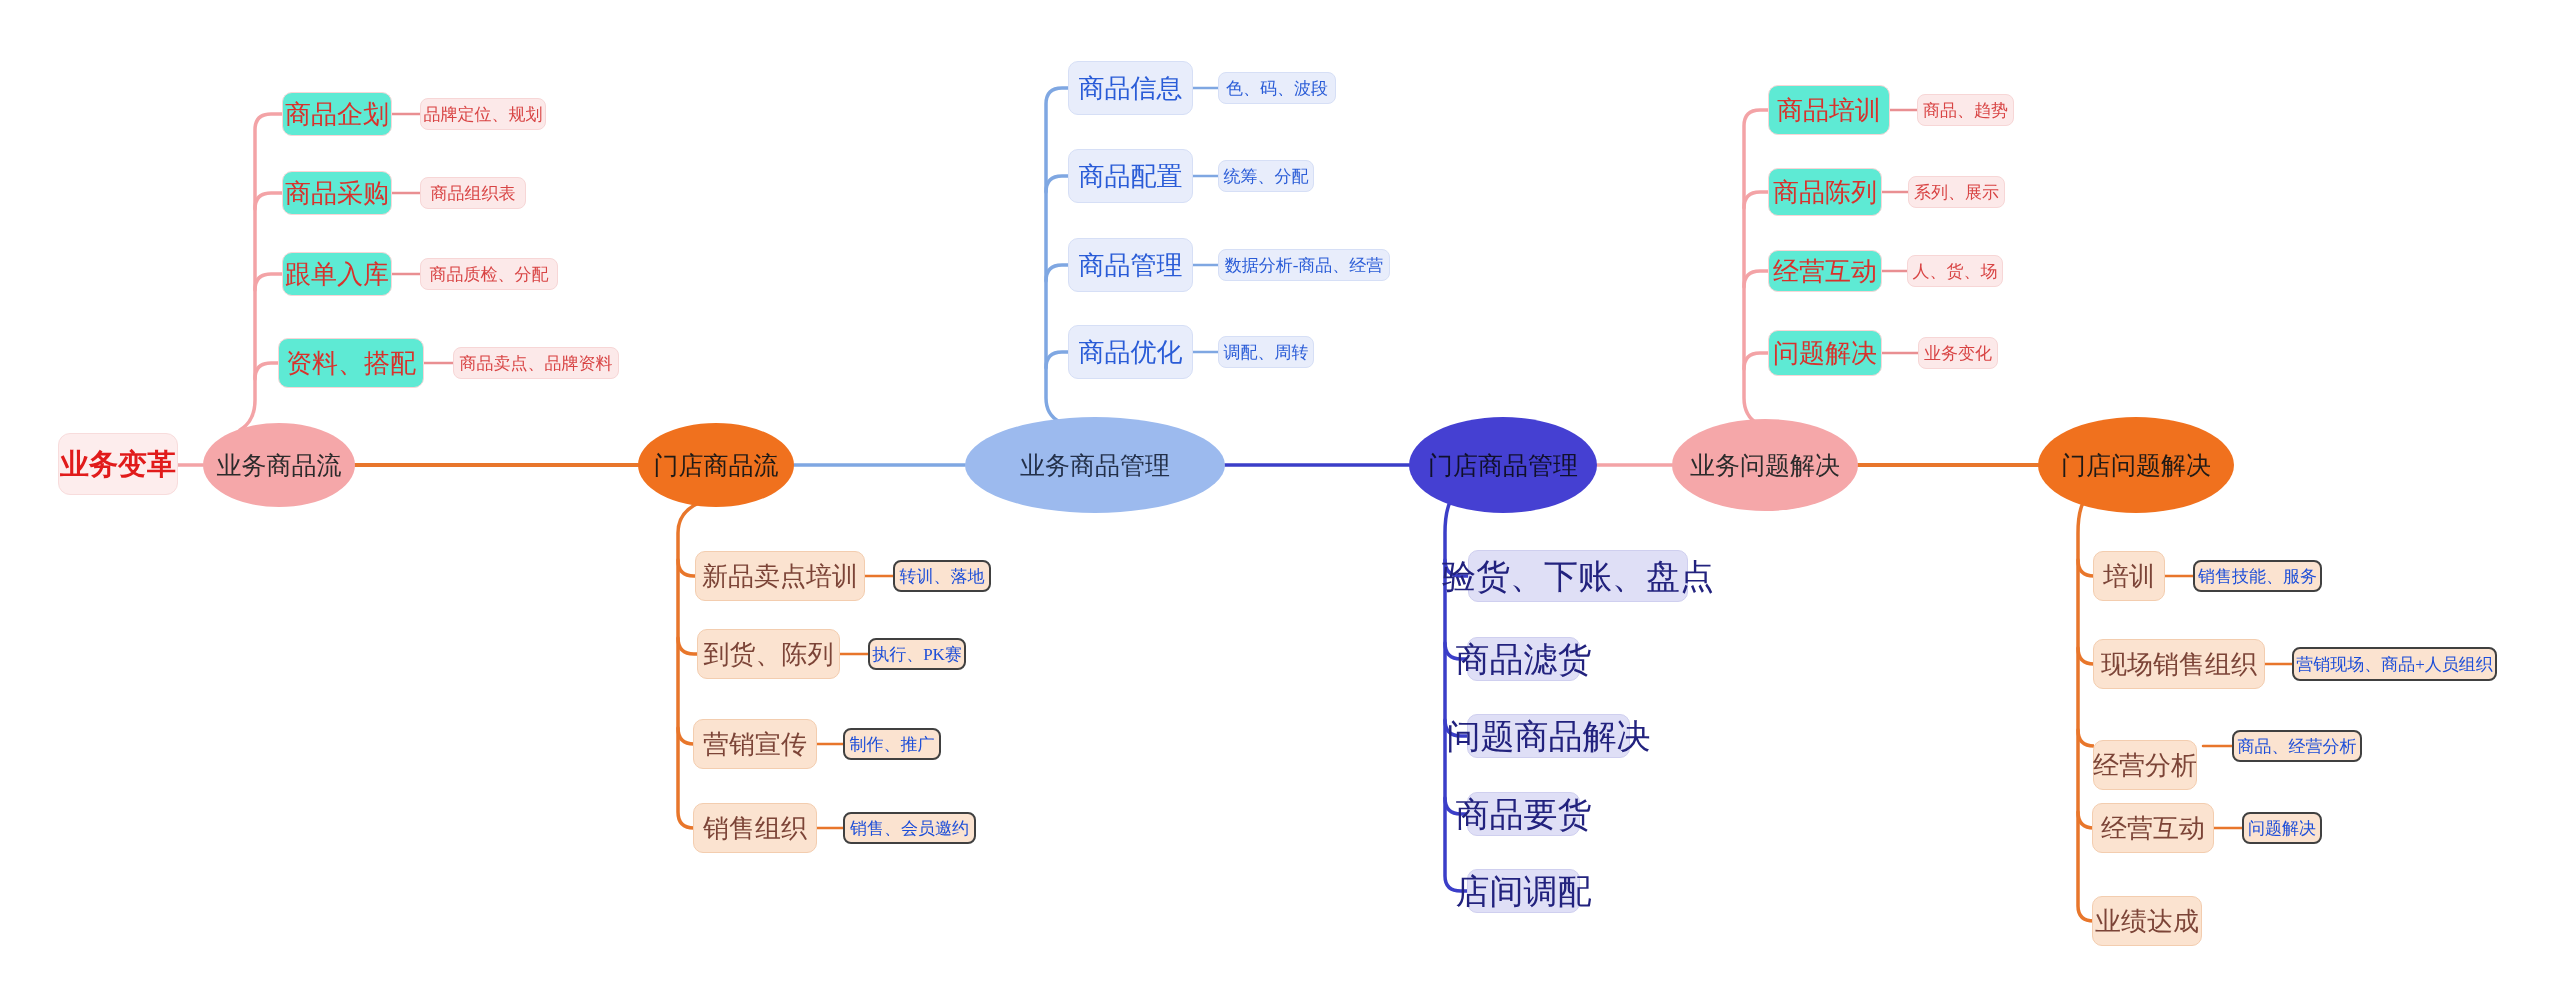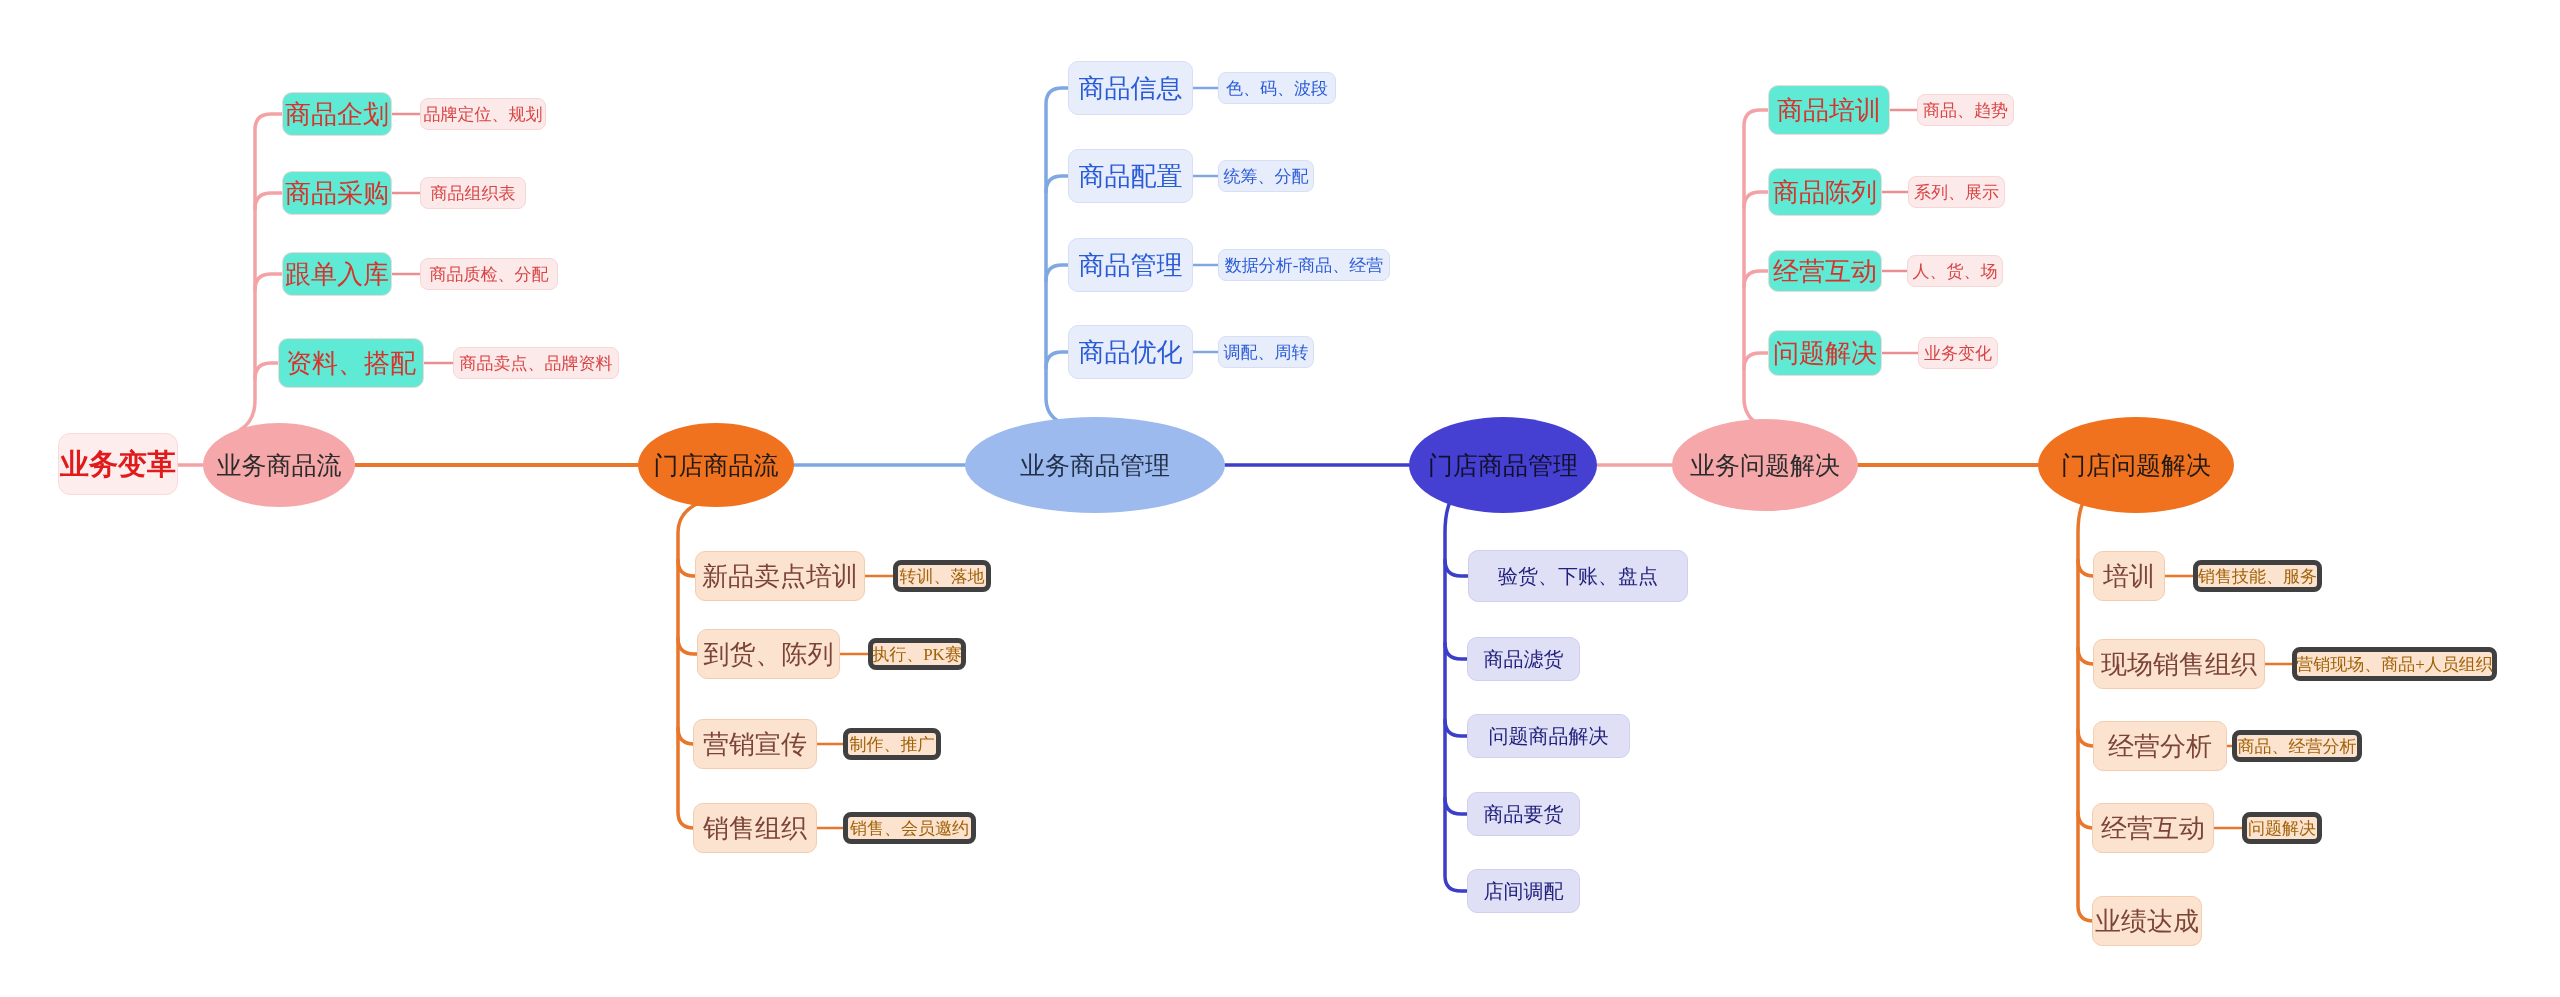--- a/index.html
+++ b/index.html
@@ -14,23 +14,23 @@
   .el-pink{background:#F5A7A9;text-align:right;}
   .el-orange{background:#F0711E;color:#1F1A16;}
   .el-blue{background:#9CBAEE;color:#23304A;}
   .el-indigo{background:#4540D2;color:#10102B;}
   .topic{border-radius:10px;font-size:26px;}
   .detail{border-radius:8px;font-size:17px;font-family:Liberation Serif, serif;}
   .t-pink{background:#5eead4;border:1px solid #F7D6D6;color:#D8322C;}
   .d-pink{background:#FCE9E9;border:1px solid #F7D6D6;color:#D84444;}
   .t-blue{background:#E8EDFB;border:1px solid #D6DFF6;color:#2A5CD7;}
   .d-blue{background:#E8EDFB;border:1px solid #D6DFF6;color:#2A5CD7;}
-  .t-lav{background:#DFDFF6;border:1px solid #CFCFEF;color:#22227E;font-size:20px;}
+  .t-lav{background:#DFDFF6;border:1px solid #CFCFEF;color:#22227E;font-size:34px;}
   .t-peach{background:#FBE3D0;border:1px solid #F3CDAF;color:#7C4437;}
-  .d-peach{background:#FBE3D0;border:5px solid #404040;color:#a16207;}
+  .d-peach{background:#FBE3D0;border:2px solid #404040;color:#1d4ed8;}
 </style>
 </head>
 <body>
 
 <div class="mindmap">
 
   <svg width="2560" height="997" viewBox="0 0 2560 997">
 
     <g fill="none" stroke-linecap="round">
       <path d="M178 465 H203" stroke="#F3A3A6" stroke-width="3.5"></path>
@@ -154,19 +154,19 @@
   <div class="node detail d-pink" style="left:1908px;top:176px;width:97px;height:32px">系列、展示</div>
   <div class="node topic t-pink" style="left:1768px;top:250px;width:114px;height:42px">经营互动</div>
   <div class="node detail d-pink" style="left:1907px;top:255px;width:96px;height:32px">人、货、场</div>
   <div class="node topic t-pink" style="left:1768px;top:330px;width:114px;height:46px">问题解决</div>
   <div class="node detail d-pink" style="left:1918px;top:337px;width:80px;height:32px">业务变化</div>
 
   <div class="node topic t-peach" style="left:2093px;top:551px;width:72px;height:50px">培训</div>
   <div class="node detail d-peach" style="left:2193px;top:560px;width:129px;height:32px">销售技能、服务</div>
   <div class="node topic t-peach" style="left:2093px;top:639px;width:172px;height:50px">现场销售组织</div>
   <div class="node detail d-peach" style="left:2292px;top:647px;width:205px;height:34px">营销现场、商品+人员组织</div>
-  <div class="node topic t-peach" style="left:2093px;top:721px;width:134px;height:50px">经营分析</div>
+  <div class="node topic t-peach" style="left:2093px;top:740px;width:104px;height:50px">经营分析</div>
   <div class="node detail d-peach" style="left:2232px;top:730px;width:130px;height:32px">商品、经营分析</div>
   <div class="node topic t-peach" style="left:2092px;top:803px;width:122px;height:50px">经营互动</div>
   <div class="node detail d-peach" style="left:2242px;top:812px;width:80px;height:32px">问题解决</div>
   <div class="node topic t-peach" style="left:2092px;top:896px;width:110px;height:50px">业绩达成</div>
 
 </div>
 
 </body></html>

